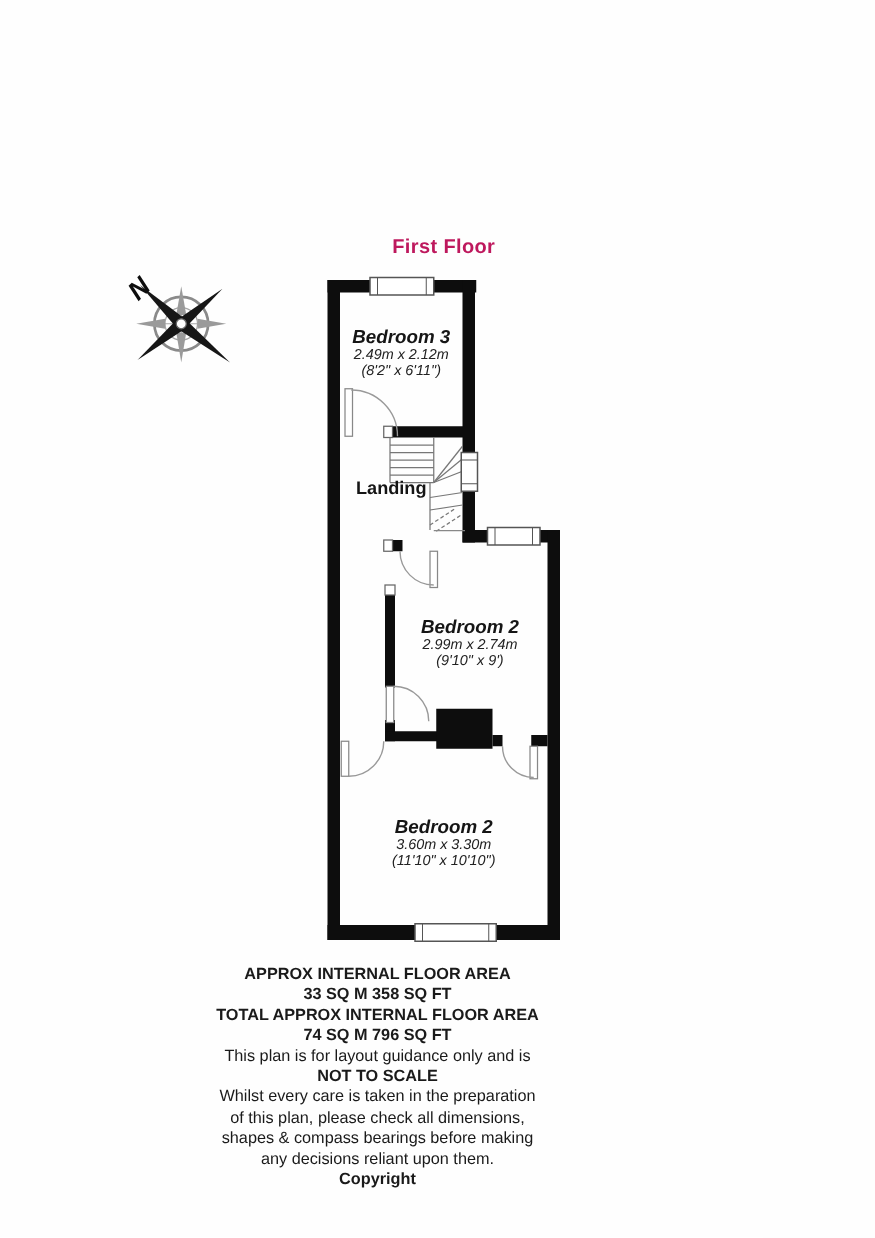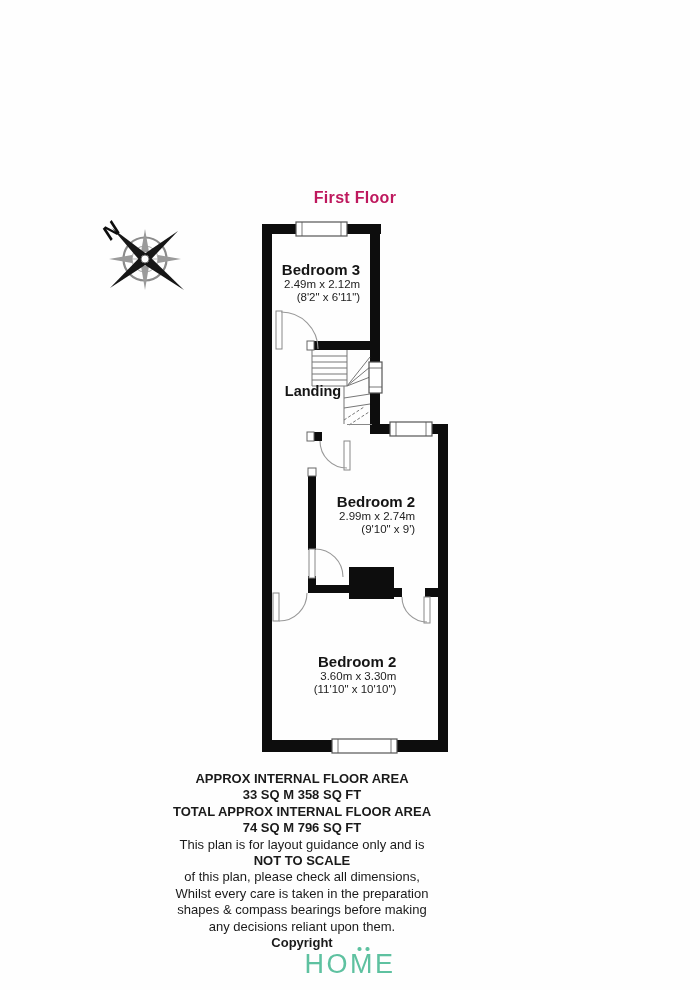--- a/index.html
+++ b/index.html
@@ -5,21 +5,21 @@
   html,body{margin:0;padding:0;background:#fff;}
   #canvas{
     position:relative;width:700px;height:990px;background:#fefefe;overflow:hidden;
     font-family:"Liberation Sans","DejaVu Sans",sans-serif;color:#111;
   }
   .plan-title{
     position:absolute;left:355px;top:189px;transform:translateX(-50%);
     font-weight:bold;font-size:16px;letter-spacing:.3px;color:#be185d;white-space:nowrap;
   }
   svg.plan{position:absolute;left:0;top:0;width:700px;height:990px;}
-  .room-label{position:absolute;transform:translateX(-50%);text-align:right;white-space:nowrap;}
+  .room-label{position:absolute;transform:translateX(-50%);text-align:center;white-space:nowrap;font-style:italic;}
   .room-name{font-weight:bold;font-size:15px;line-height:17px;color:#151515;}
   .room-dim{font-size:11.5px;line-height:12.5px;color:#222;}
   .landing-label{
     position:absolute;left:313px;top:383px;transform:translateX(-50%);
     font-weight:bold;font-size:14.5px;color:#151515;white-space:nowrap;
   }
   .footer{
     position:absolute;left:0;top:771px;width:604px;text-align:center;
     font-size:13px;line-height:16.4px;color:#1a1a1a;
   }
@@ -179,22 +179,21 @@
     <div class="room-dim">(11'10" x 10'10")</div>
   </div>
 
   <div class="footer">
     <div class="b">APPROX INTERNAL FLOOR AREA</div>
     <div class="b">33 SQ M 358 SQ FT</div>
     <div class="b">TOTAL APPROX INTERNAL FLOOR AREA</div>
     <div class="b">74 SQ M 796 SQ FT</div>
     <div>This plan is for layout guidance only and is</div>
     <div class="b">NOT TO SCALE</div>
+    <div>Whilst every care is taken in the preparation</div>
     <div>of this plan, please check all dimensions,</div>
-    <div>Whilst every care is taken in the preparation</div>
     <div>shapes &amp; compass bearings before making</div>
     <div>any decisions reliant upon them.</div>
     <div class="b">Copyright</div>
   </div>
 
-  <div class="logo"><span>HO</span><span class="logo-m">M</span><span>E</span></div>
 
 </div>
 
 </body></html>

